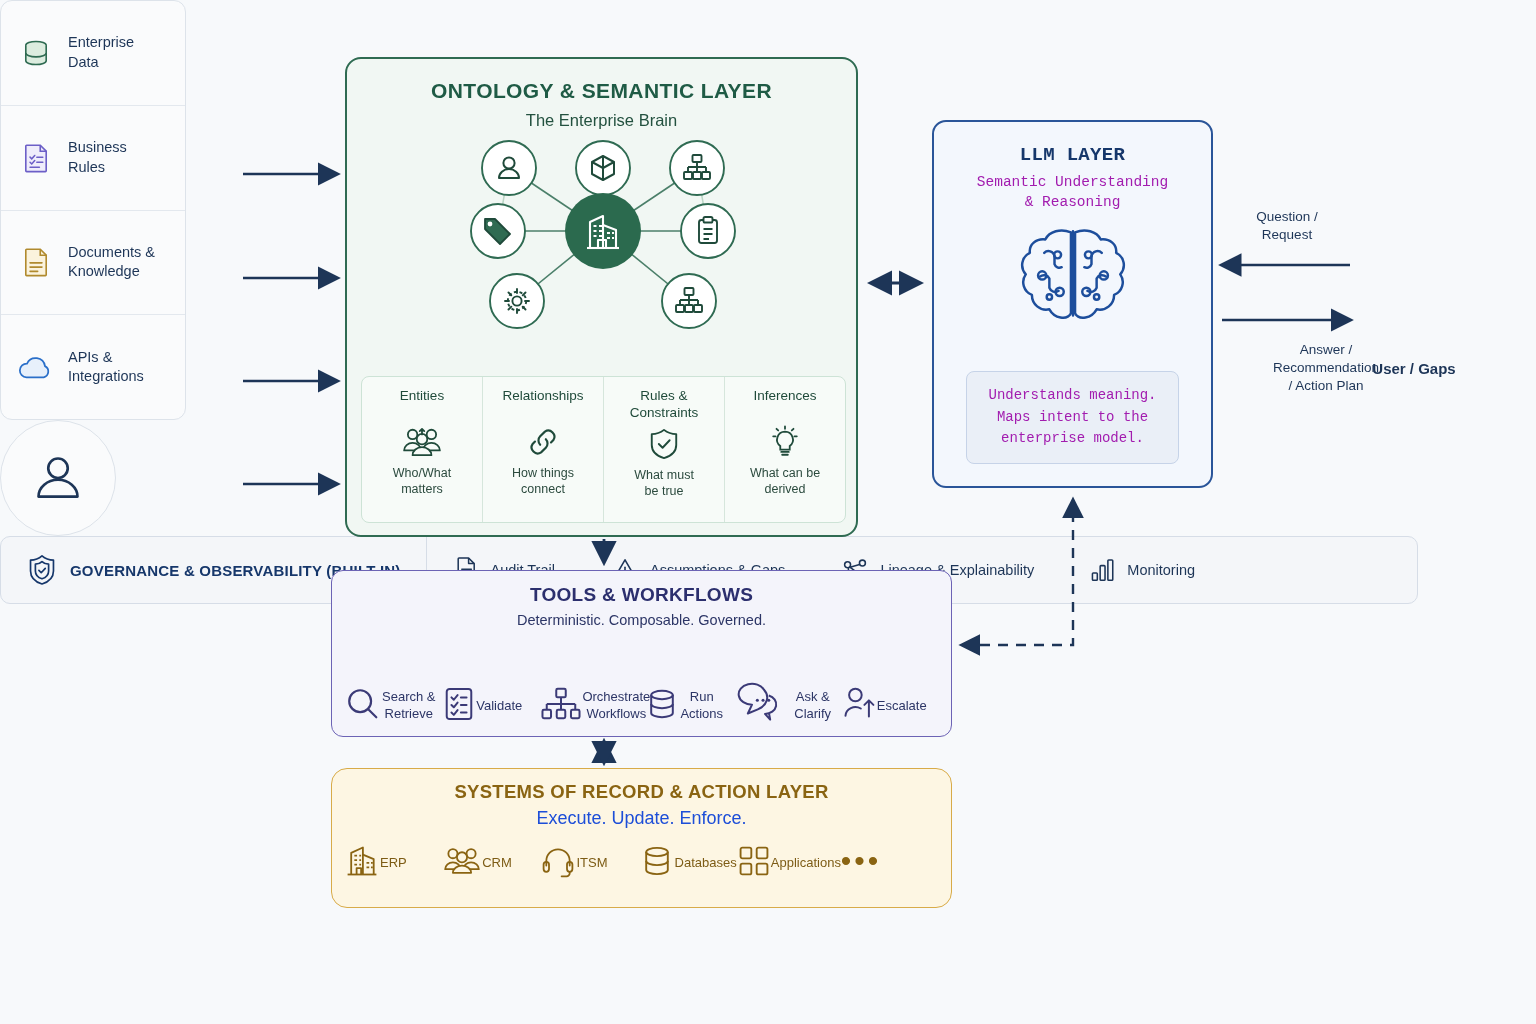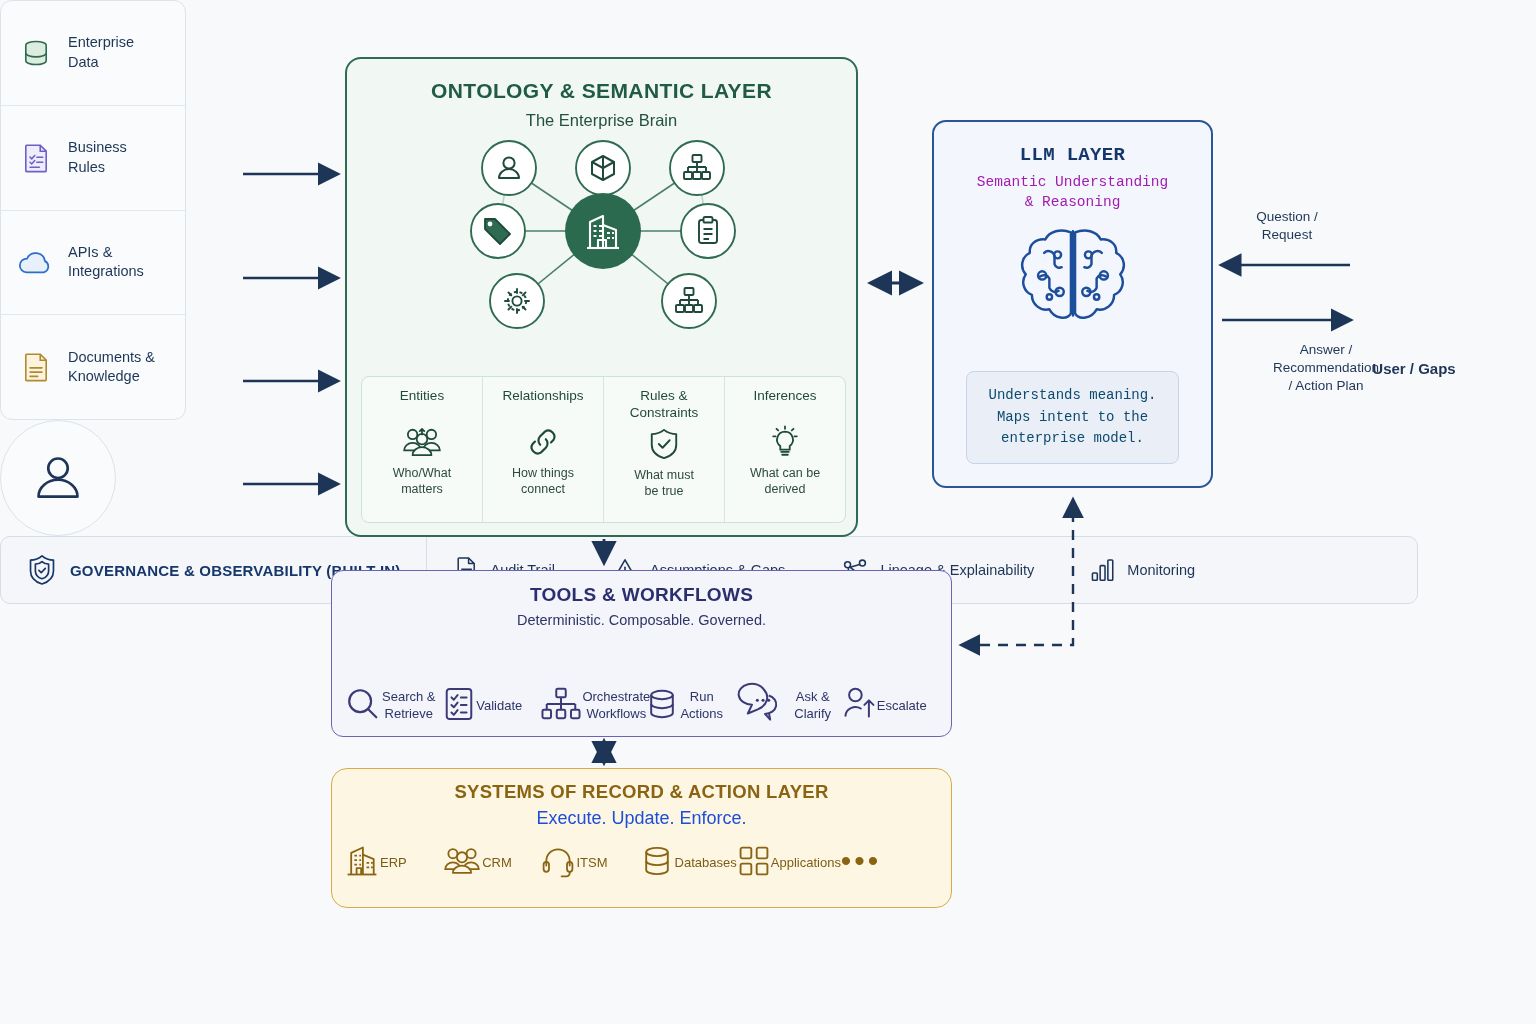--- a/index.html
+++ b/index.html
@@ -66,21 +66,21 @@
   #llm{
     left:932px;top:120px;width:281px;height:368px;
     background:#f3f7fd;border:2px solid #2a5599;border-radius:14px;font-family:Liberation Mono, monospace;
   }
   #llm .ttl{text-align:center;font-size:19px;font-weight:bold;color:#16376b;margin-top:22px;letter-spacing:.3px;}
   #llm .sub{text-align:center;font-size:14.5px;color:#a21caf;line-height:1.35;margin-top:7px;}
   #llm .brainwrap{display:flex;justify-content:center;margin-top:10px;}
   #llm .note{
     position:absolute;left:32px;right:32px;bottom:22px;
     background:#eaeff7;border:1px solid #c6d3e8;border-radius:8px;
-    text-align:center;font-size:14px;line-height:1.55;color:#0c4a6e;
+    text-align:center;font-size:14px;line-height:1.55;color:#a21caf;
     padding:13px 5px;box-sizing:border-box;
   }
 
   
   #user{left:1357px;top:233px;width:114px;height:114px;border-radius:50%;
     background:#fafbfc;border:1px solid #dde3ea;display:flex;align-items:center;justify-content:center;}
   #user-label{position:absolute;left:1332px;top:360px;width:164px;text-align:center;font-size:15px;font-weight:bold;color:#1d3557;}
   .flow-lbl{position:absolute;text-align:center;font-size:13.5px;line-height:1.35;color:#1d3557;}
 
   
@@ -194,40 +194,40 @@
           <line x1="21" y1="25" x2="28" y2="25" stroke="#6c5fc7" stroke-width="1.8" stroke-linecap="round"></line>
           <line x1="13" y1="31" x2="24" y2="31" stroke="#6c5fc7" stroke-width="1.8" stroke-linecap="round"></line>
         </svg>
       </span>
       <span class="src-label" style="white-space:pre-line">Business
 Rules</span>
     </div>
 
     <div class="src-item">
       <span class="src-ico">
-        <svg viewBox="0 0 44 36" width="38" height="32">
-          <path d="M11 30 a8 8 0 0 1 0.6 -16 a11 11 0 0 1 20.8 3 a7 7 0 0 1 -1.4 13 z" fill="#e7f0fb" stroke="#2a6fc9" stroke-width="2"></path>
-        </svg>
-      </span>
-      <span class="src-label" style="white-space:pre-line">APIs &amp;
-Integrations</span>
-    </div>
-
-    <div class="src-item">
-      <span class="src-ico">
         <svg viewBox="0 0 40 40" width="34" height="34">
           <path d="M9 5 h16 l7 7 v23 a1 1 0 0 1 -1 1 H9 a1 1 0 0 1 -1 -1 V6 a1 1 0 0 1 1 -1z" fill="#fbf3dd" stroke="#b08a2e" stroke-width="1.9"></path>
           <path d="M25 5 v7 h7" fill="none" stroke="#b08a2e" stroke-width="1.9"></path>
           <line x1="13" y1="21" x2="27" y2="21" stroke="#b08a2e" stroke-width="1.9" stroke-linecap="round"></line>
           <line x1="13" y1="26" x2="27" y2="26" stroke="#b08a2e" stroke-width="1.9" stroke-linecap="round"></line>
           <line x1="13" y1="31" x2="22" y2="31" stroke="#b08a2e" stroke-width="1.9" stroke-linecap="round"></line>
         </svg>
       </span>
       <span class="src-label" style="white-space:pre-line">Documents &amp;
 Knowledge</span>
+    </div>
+
+    <div class="src-item">
+      <span class="src-ico">
+        <svg viewBox="0 0 44 36" width="38" height="32">
+          <path d="M11 30 a8 8 0 0 1 0.6 -16 a11 11 0 0 1 20.8 3 a7 7 0 0 1 -1.4 13 z" fill="#e7f0fb" stroke="#2a6fc9" stroke-width="2"></path>
+        </svg>
+      </span>
+      <span class="src-label" style="white-space:pre-line">APIs &amp;
+Integrations</span>
     </div>
   </div>
 
   <div id="ontology" class="panel">
     <div class="ttl">ONTOLOGY &amp; SEMANTIC LAYER</div>
     <div class="sub">The Enterprise Brain</div>
 
     <svg id="graph" viewBox="0 0 513 270">
       <g stroke="#2f6b52" stroke-width="1.6" fill="none" opacity="0.85">
         <line x1="256" y1="120" x2="162" y2="57"></line>

